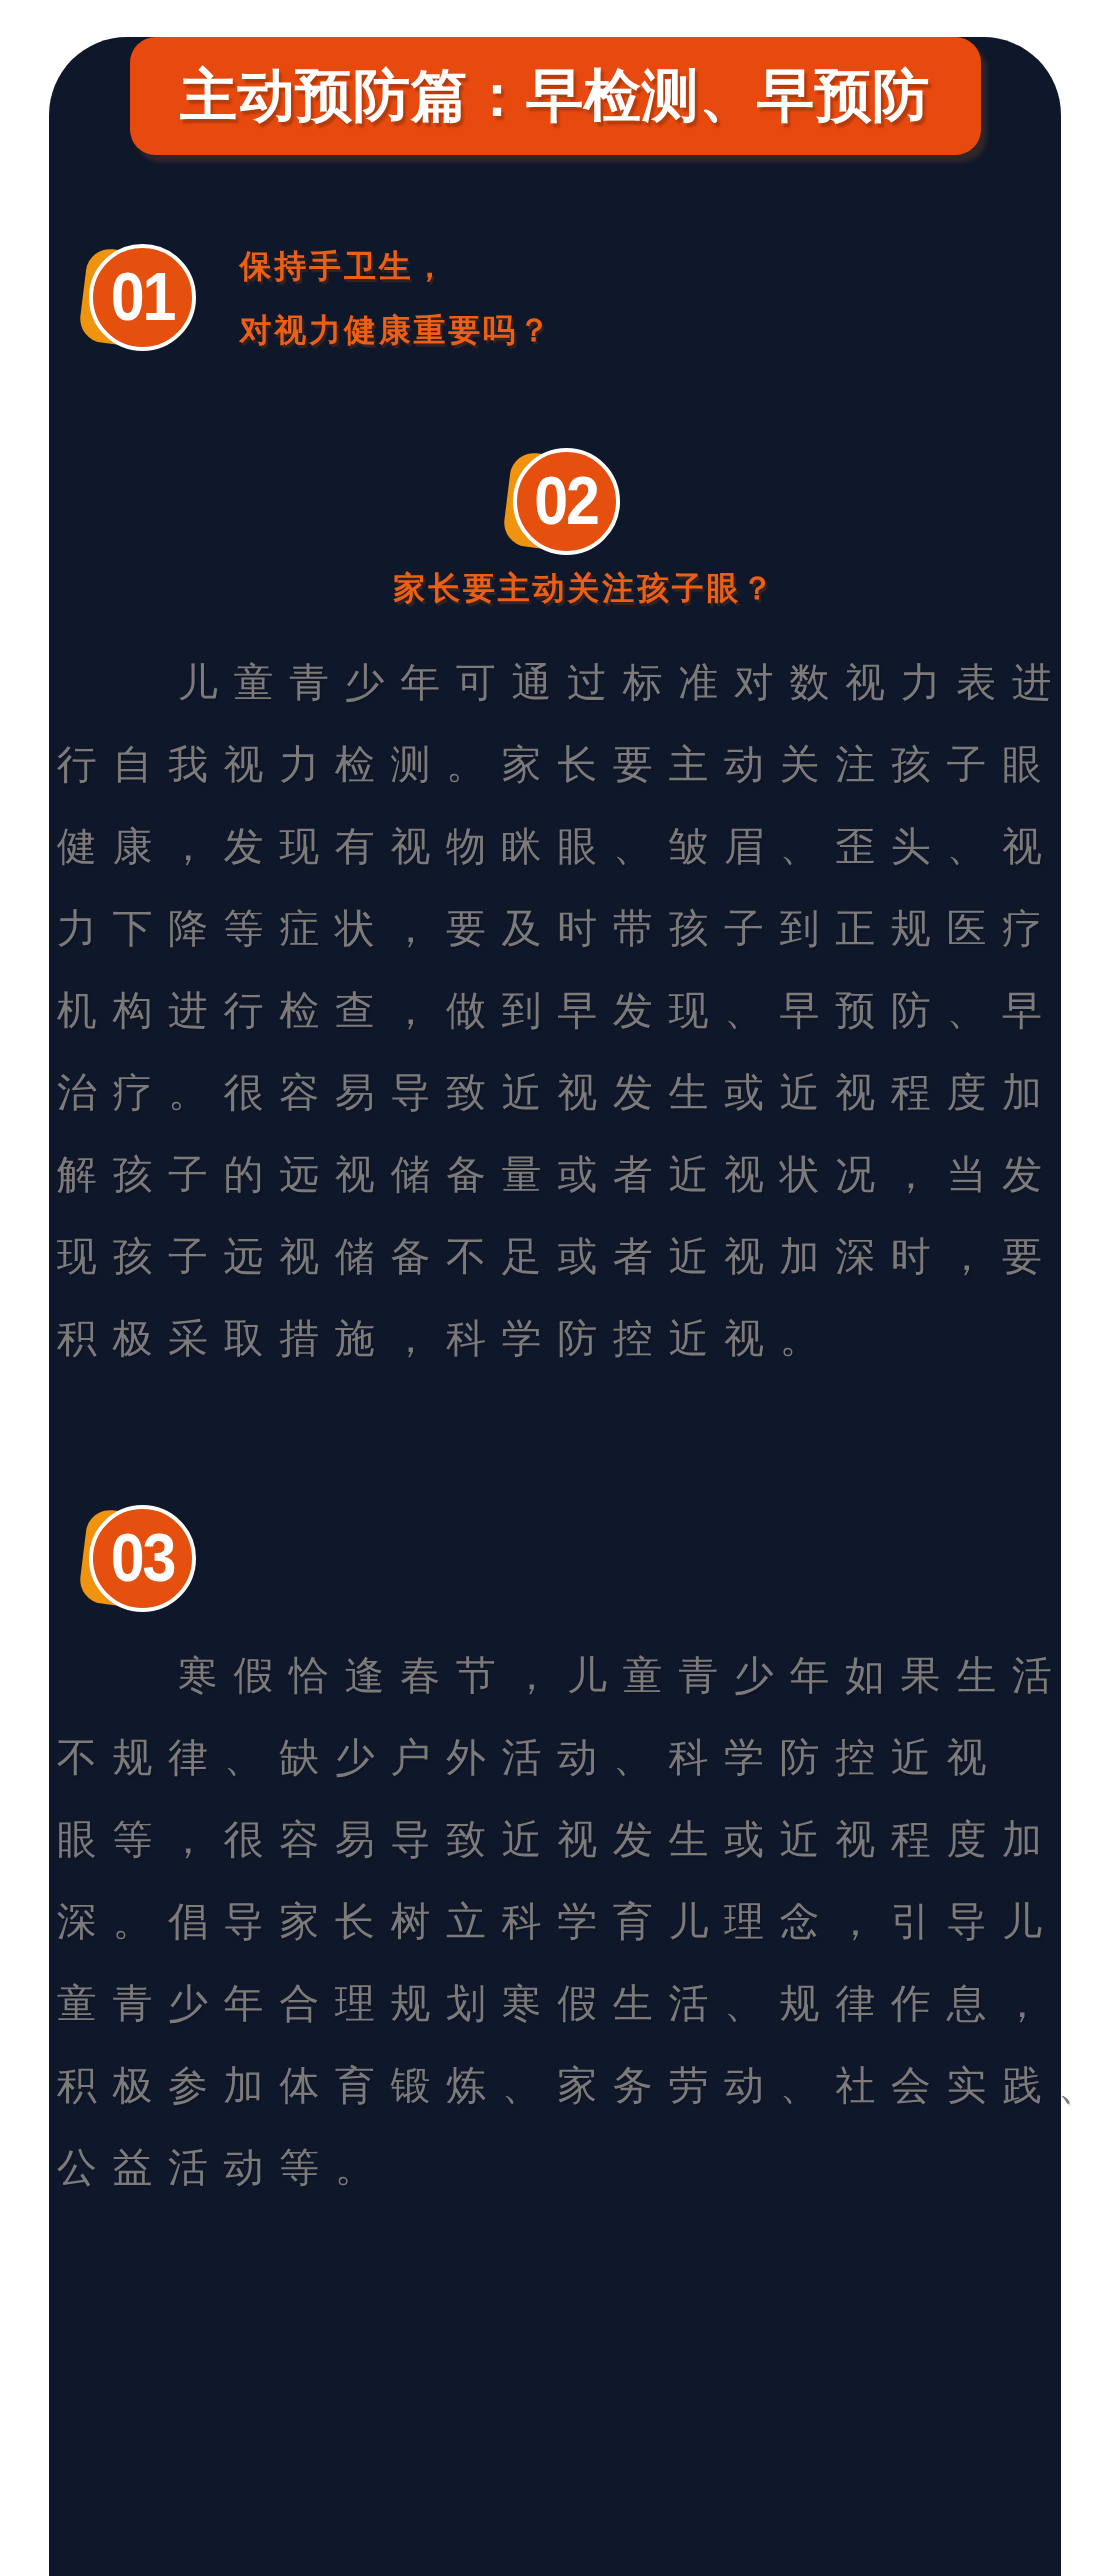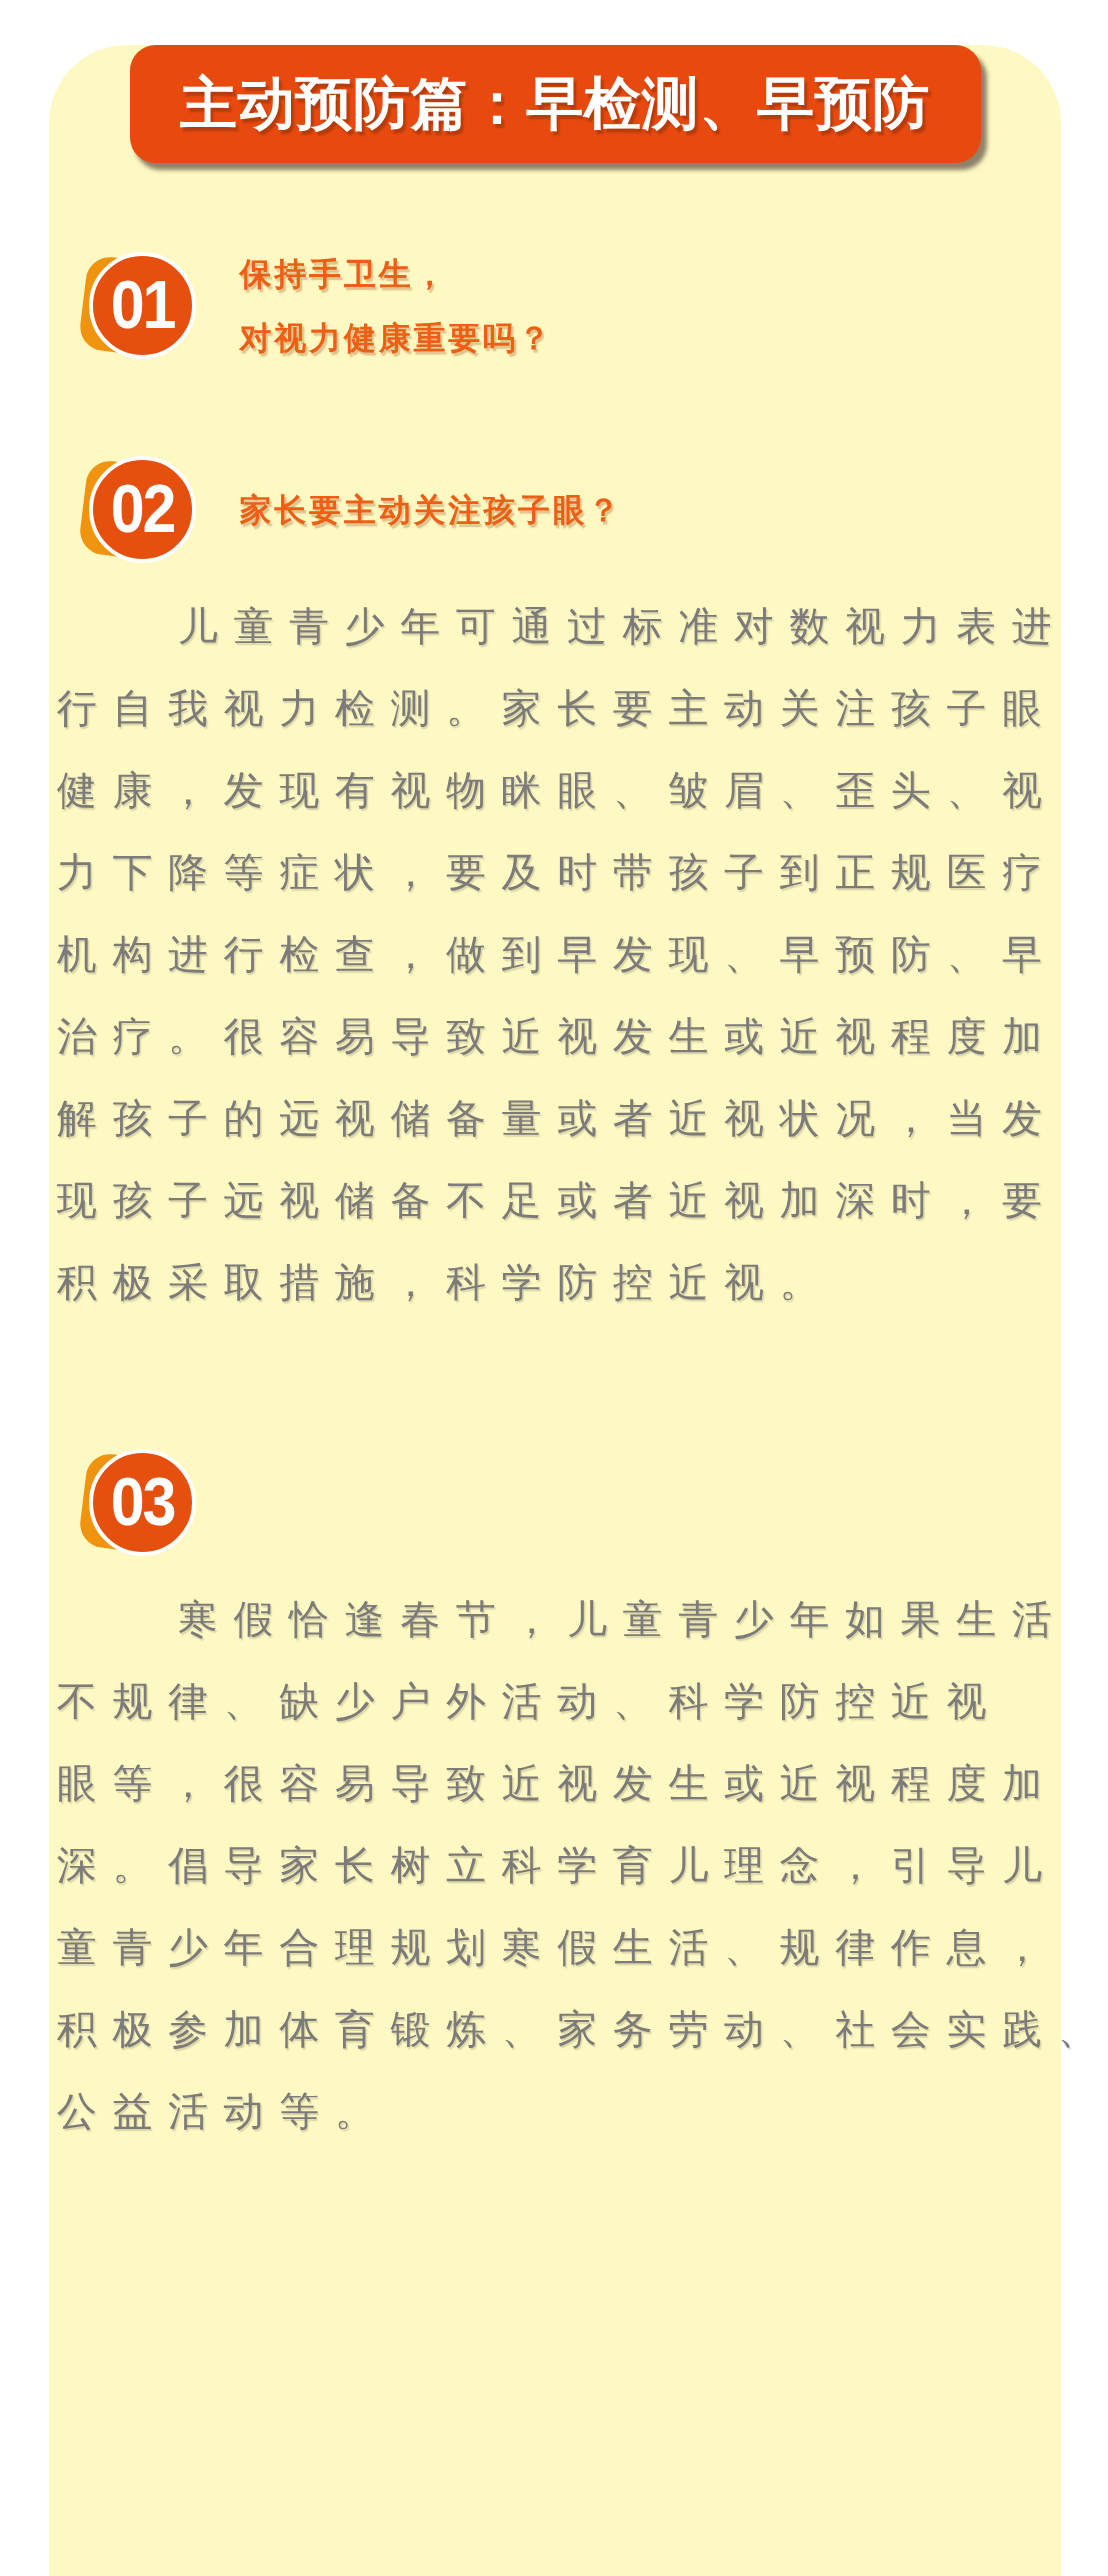--- a/index.html
+++ b/index.html
@@ -14,23 +14,22 @@
     height: 2576px;
     background: #ffffff;
     overflow: hidden;
   }
   .card {
     position: absolute;
     left: 49px;
     right: 48px;
     top: 37px;
     bottom: 0;
-    background: #fef9c3;
+    background: #0f172a;
     border-radius: 78px 78px 0 0;
-    margin-top: 8px;
   }
   
   .banner {
     width: 851px;
     height: 118px;
     margin: 0 auto;
     background: #e8490f;
     border-radius: 25.5px;
     box-shadow: 5.7px 7px 4.3px rgba(70, 50, 45, 0.6);
     display: flex;
@@ -45,21 +44,21 @@
     text-shadow: 2.8px 3.5px 2.1px rgba(120, 45, 8, 0.45);
     white-space: nowrap;
   }
   
   .section-row {
     display: flex;
     align-items: center;
     margin-left: 34px;
   }
   .row-1 { margin-top: 79px; }
-  .row-2 { margin-top: 86px; }
+  .row-2 { margin-top: 86px; flex-direction: column; }
   .row-3 { margin-top: 126px; }
   .badge {
     position: relative;
     width: 131px;
     height: 108px;
     flex: 0 0 auto;
   }
   .badge-back {
     position: absolute;
     left: 0;

